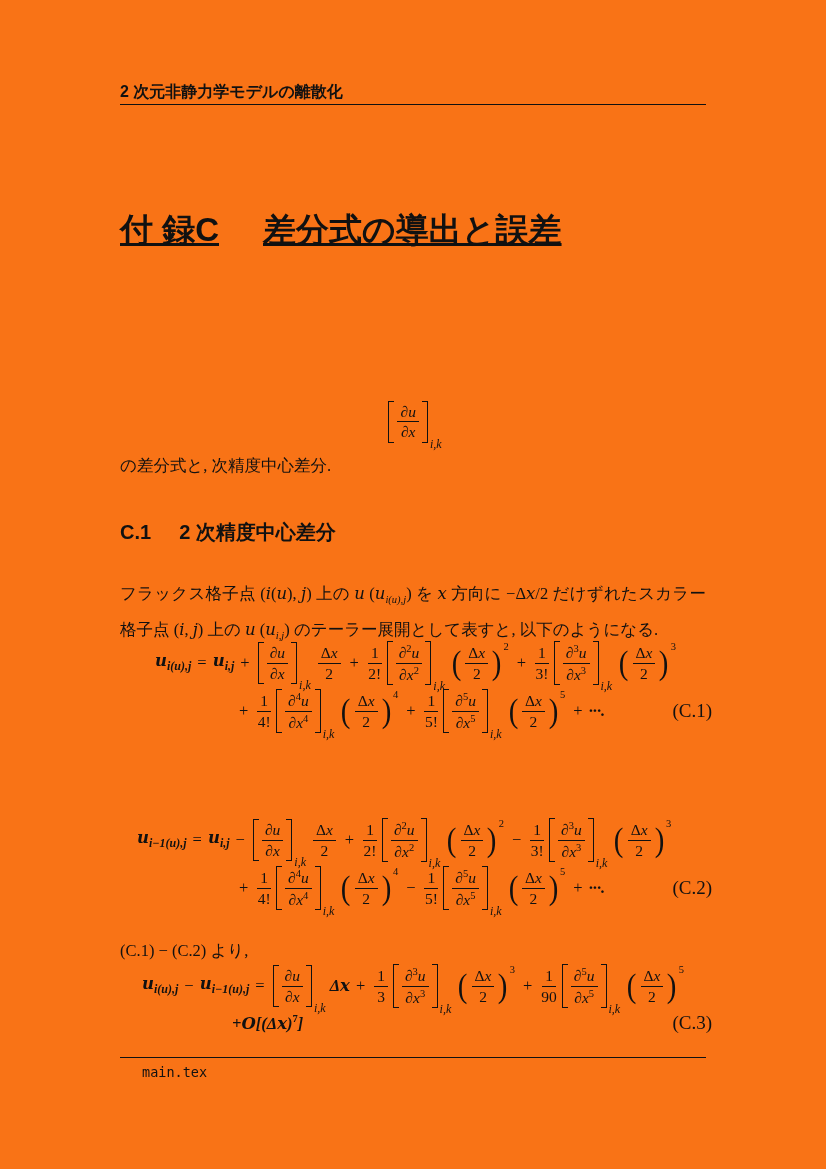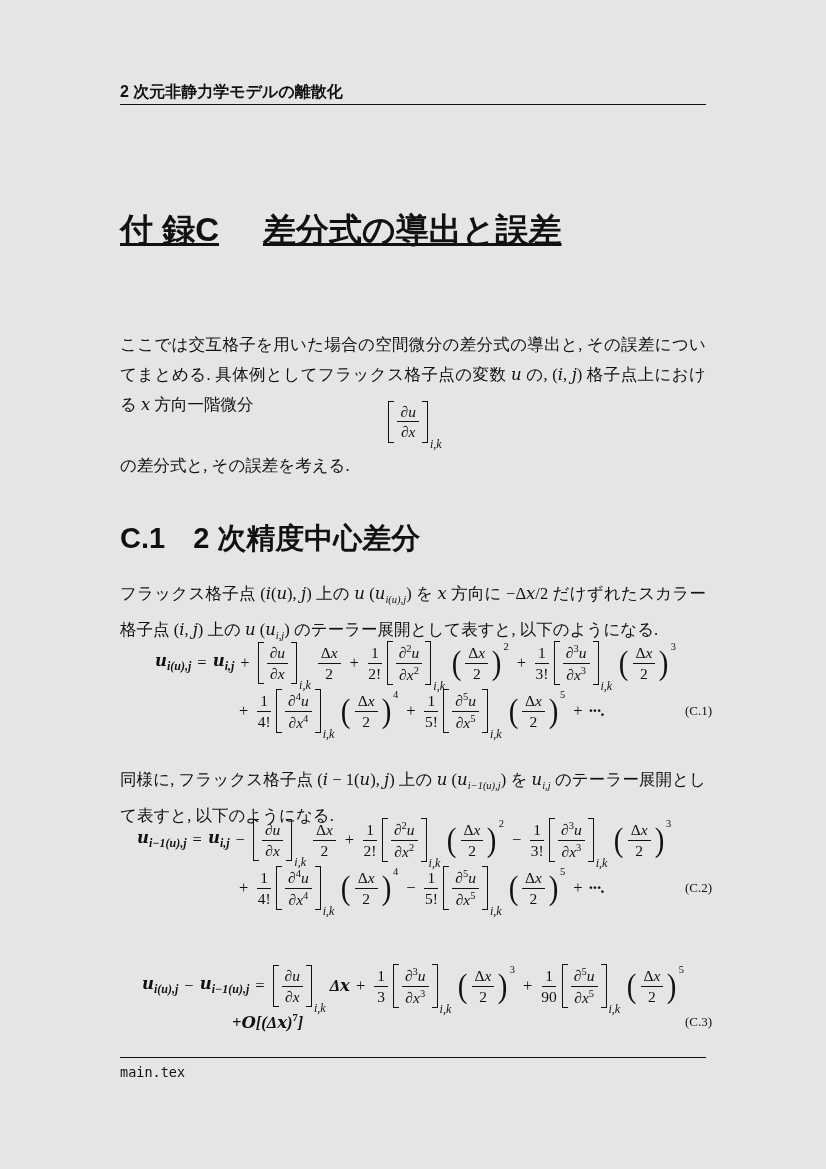--- a/index.html
+++ b/index.html
@@ -1,35 +1,35 @@
 <!DOCTYPE html>
 <html><head>
 <meta charset="utf-8">
 <style>
   html,body{margin:0;padding:0;background:#ffffff;}
-  .page{position:relative;width:826px;height:1169px;background:#e5e5e5;color:#111;
+  .page{position:relative;width:826px;height:1169px;background:#f97316;color:#111;
         font-family:"Liberation Serif","DejaVu Serif",serif;overflow:hidden;}
   .abs{position:absolute;left:120px;width:586px;}
 
   
   .header{top:82px;display:flex;justify-content:space-between;align-items:baseline;
           font-family:"Liberation Sans","DejaVu Sans",sans-serif;font-weight:bold;font-size:16px;}
   .hright{display:flex;gap:32px;align-items:baseline;}
   .rule{border-top:1.7px solid #111;height:0;}
   .header-rule{top:104px;}
   .footer-rule{top:1057px;}
-  .footer{top:1064px;display:flex;justify-content:flex-start;font-size:14.5px;}
+  .footer{top:1064px;display:flex;justify-content:flex-start;font-size:14.5px;margin-left:22px;}
   .mono{font-family:"DejaVu Sans Mono","Liberation Mono",monospace;font-size:13.5px;}
 
   
   .chapter{top:211px;font-family:"Liberation Sans","DejaVu Sans",sans-serif;
            font-weight:bold;font-size:33px;margin:0;line-height:1.15;text-decoration:underline;}
   .chapter .num{margin-right:44px;}
   .section-h{top:519px;font-family:"Liberation Sans","DejaVu Sans",sans-serif;
-             font-weight:bold;font-size:29px;margin:0;}
+             font-weight:bold;font-size:20px;margin:0;}
   .section-h .num{margin-right:28px;}
 
   
   .para{font-size:16.5px;line-height:30px;text-align:justify;margin:0;}
   .para i, .mt i{font-family:"DejaVu Serif","Liberation Serif",serif;}
   .para sub{font-size:10.5px;font-style:italic;}
 
   
   .equation{position:absolute;left:120px;width:592px;}
   .eqrow{display:flex;align-items:center;white-space:nowrap;font-size:16.5px;margin-bottom:4px;}
@@ -44,53 +44,52 @@
   .fr .d{padding-top:1px;}
   .bfr{display:inline-flex;align-items:center;margin:0 2px;}
   .bk{align-self:stretch;width:5px;}
   .bk.l{border-left:1.7px solid #111;border-top:1.7px solid #111;border-bottom:1.7px solid #111;margin-right:2px;}
   .bk.r{border-right:1.7px solid #111;border-top:1.7px solid #111;border-bottom:1.7px solid #111;margin-left:2px;}
   .bfr .fr{margin:2px 1px;}
   .bsub{align-self:flex-end;margin:0 2px -9px 2px;}
   .pfr{display:inline-flex;align-items:center;margin:0 2px;}
   .pr{font-size:34px;line-height:0.95;font-weight:400;transform:scaleX(.85);}
   .psup{align-self:flex-start;margin:-3px 0 0 1px;}
-  .eqlabel{margin-left:auto;font-style:normal;font-size:13px;}
+  .eqlabel{margin-left:auto;font-style:normal;font-size:19px;}
 </style>
 </head>
 <body>
 
 <div class="page">
 
   <div class="abs header">
     <span>2 次元非静力学モデルの離散化</span>
   </div>
   <div class="abs rule header-rule"></div>
 
   <h1 class="abs chapter">
     <span class="num">付 録C</span><span>差分式の導出と誤差</span>
   </h1>
 
-  <p class="abs para" style="top:330px">ここでは交互格子を用いた場合の空間微分の差分式の導出と, その誤差についてまとめる. 具体例としてフラックス格子点の変数 <i>u</i> の, (<i>i</i>, <i>j</i>) 格子点上における <i>x</i> 方向一階微分</p>
 
   <div class="equation" style="top:401px">
       <div class="eqrow center">
         <span class="bfr">
           <span class="bk l"></span>
           <span class="fr">
             <span class="n">∂<i>u</i></span>
             <span class="d">∂<i>x</i></span>
           </span>
           <span class="bk r"></span>
           <span class="bsub">i,k</span>
         </span>
       </div>
     </div>
 
-  <p class="abs para" style="top:451px">の差分式と, その誤差を考える.</p>
+  <p class="abs para" style="top:451px">の差分式と, 次精度中心差分.</p>
 
   <h2 class="abs section-h">
     <span class="num">C.1</span><span>2 次精度中心差分</span>
   </h2>
 
   <p class="abs para" style="top:579px">フラックス格子点 (<i>i</i>(<i>u</i>), <i>j</i>) 上の <i>u</i> (<i>u</i><sub>i(u),j</sub>) を <i>x</i> 方向に −Δ<i>x</i>/2 だけずれたスカラー格子点 (<i>i</i>, <i>j</i>) 上の <i>u</i> (<i>u</i><sub>i,j</sub>) のテーラー展開として表すと, 以下のようになる.</p>
 
   <div class="equation" style="top:641px">
       <div class="eqrow" style="padding-left: 35px;">
         <span class="mt"><i>u</i><sub>i(u),j</sub></span>
@@ -203,21 +202,20 @@
           </span>
           <span class="pr">)</span>
           <span class="psup">5</span>
         </span>
         <span class="mo">+</span>
         <span class="mt">···.</span>
         <span class="eqlabel">(C.1)</span>
       </div>
     </div>
 
-  <p class="abs para" style="top:765px">同様に, フラックス格子点 (<i>i</i> − 1(<i>u</i>), <i>j</i>) 上の <i>u</i> (<i>u</i><sub>i−1(u),j</sub>) を <i>u</i><sub>i,j</sub> のテーラー展開として表すと, 以下のようになる.</p>
 
   <div class="equation" style="top:818px">
       <div class="eqrow" style="padding-left: 17px;">
         <span class="mt"><i>u</i><sub>i−1(u),j</sub></span>
         <span class="mo">=</span>
         <span class="mt"><i>u</i><sub>i,j</sub></span>
         <span class="mo">−</span>
         <span class="bfr">
           <span class="bk l"></span>
           <span class="fr">
@@ -324,20 +322,21 @@
           </span>
           <span class="pr">)</span>
           <span class="psup">5</span>
         </span>
         <span class="mo">+</span>
         <span class="mt">···.</span>
         <span class="eqlabel">(C.2)</span>
       </div>
     </div>
 
+  <p class="abs para" style="top:936px">(C.1) − (C.2) より,</p>
 
   <div class="equation" style="top:964px">
       <div class="eqrow" style="padding-left: 22px;">
         <span class="mt"><i>u</i><sub>i(u),j</sub></span>
         <span class="mo">−</span>
         <span class="mt"><i>u</i><sub>i−1(u),j</sub></span>
         <span class="mo">=</span>
         <span class="bfr">
           <span class="bk l"></span>
           <span class="fr">

